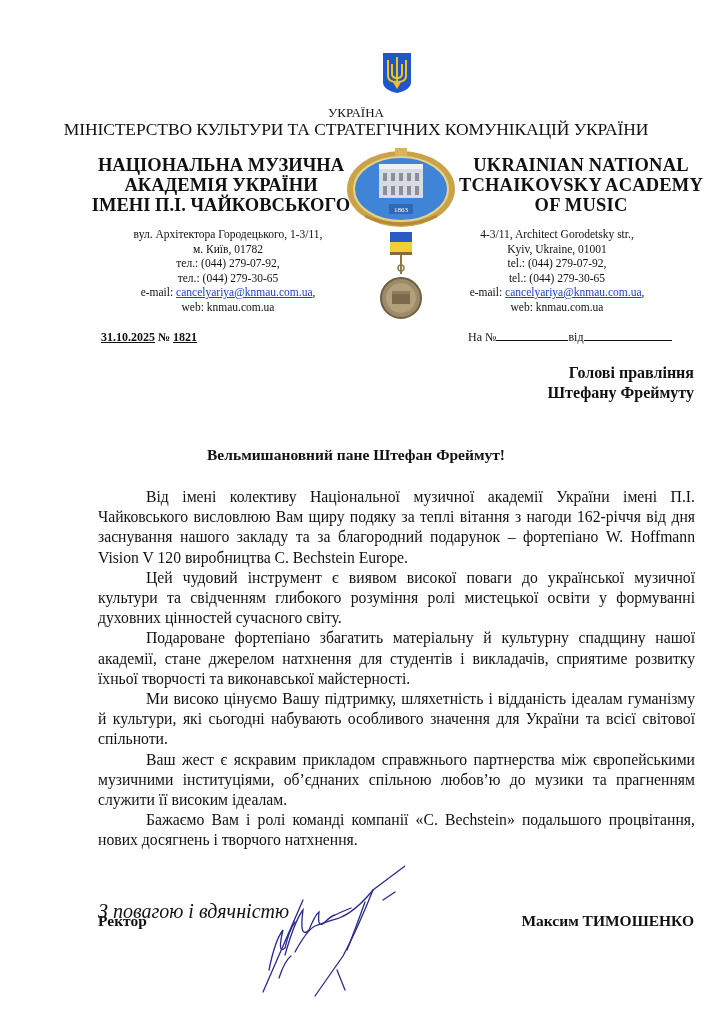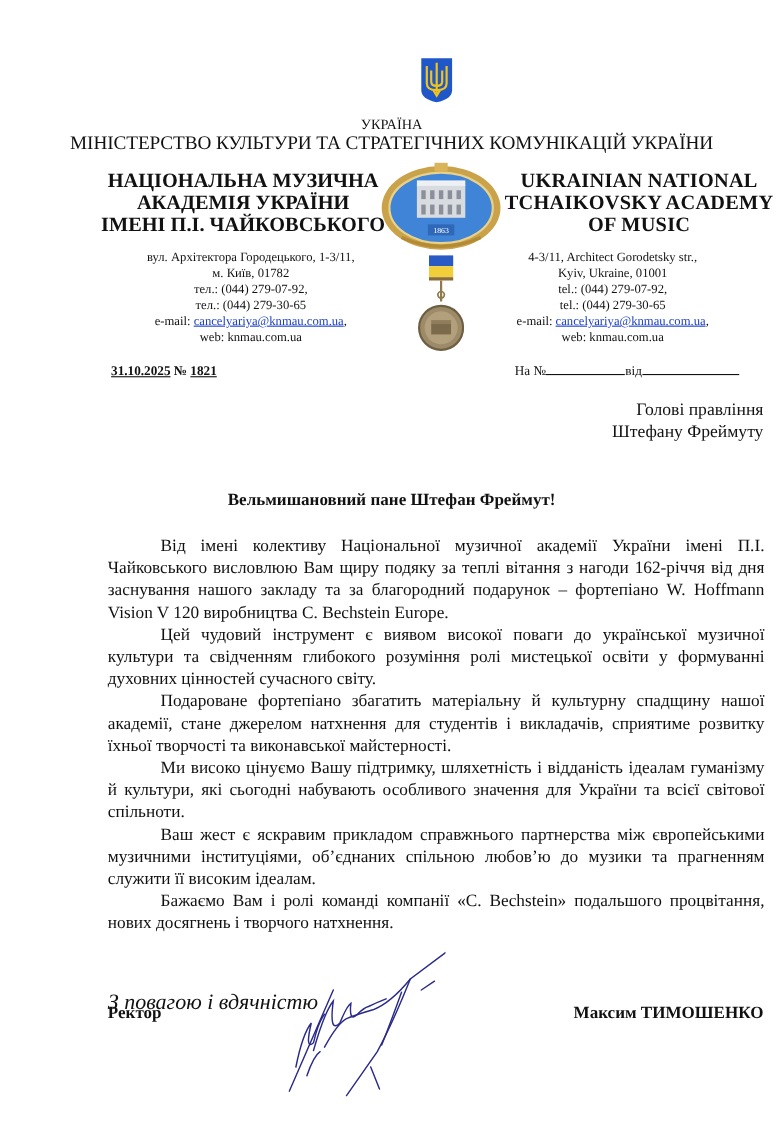--- a/index.html
+++ b/index.html
@@ -14,21 +14,21 @@
   .addr { font-size:11.5px; line-height:14.5px; text-align:center; }
   .addr-ua { left:108px; width:240px; top:227px; }
   .addr-en { left:454px; width:206px; top:227px; }
   .addr a { color:#1a3fc4; text-decoration:underline; }
   .emblem { left:345px; top:146px; width:112px; height:84px; }
   .medal { left:380px; top:232px; width:42px; height:92px; }
   .ref-left { left:101px; top:330px; font-size:12px; font-weight:bold; }
   .ref-left u { text-decoration:underline; }
   .ref-right { left:468px; top:330px; font-size:12px; }
   .blank { display:inline-block; border-bottom:1px solid #111; height:10px; vertical-align:baseline; }
-  .addressee { right:18px; top:363px; text-align:right; font-weight:normal; font-size:16px; line-height:20px; }
+  .addressee { right:18px; top:363px; text-align:right; font-weight:bold; font-size:16px; line-height:20px; }
   .salute { left:0; width:712px; top:446px; text-align:center; font-weight:bold; font-size:15.5px; }
   .body { left:98px; width:597px; top:487px; font-size:15.7px; line-height:20.2px; text-align:justify; }
   .body p { margin:0; text-indent:48px; }
   .closing { left:98px; top:900px; font-size:20px;font-style:italic; }
   .rector { left:98px; top:912px; font-size:15.5px; font-weight:bold; }
   .signer { right:18px; top:912px; font-size:15.5px; font-weight:bold; }
   .signature { left:255px; top:860px; width:150px; height:140px; }
 </style>
 </head>
 <body>

